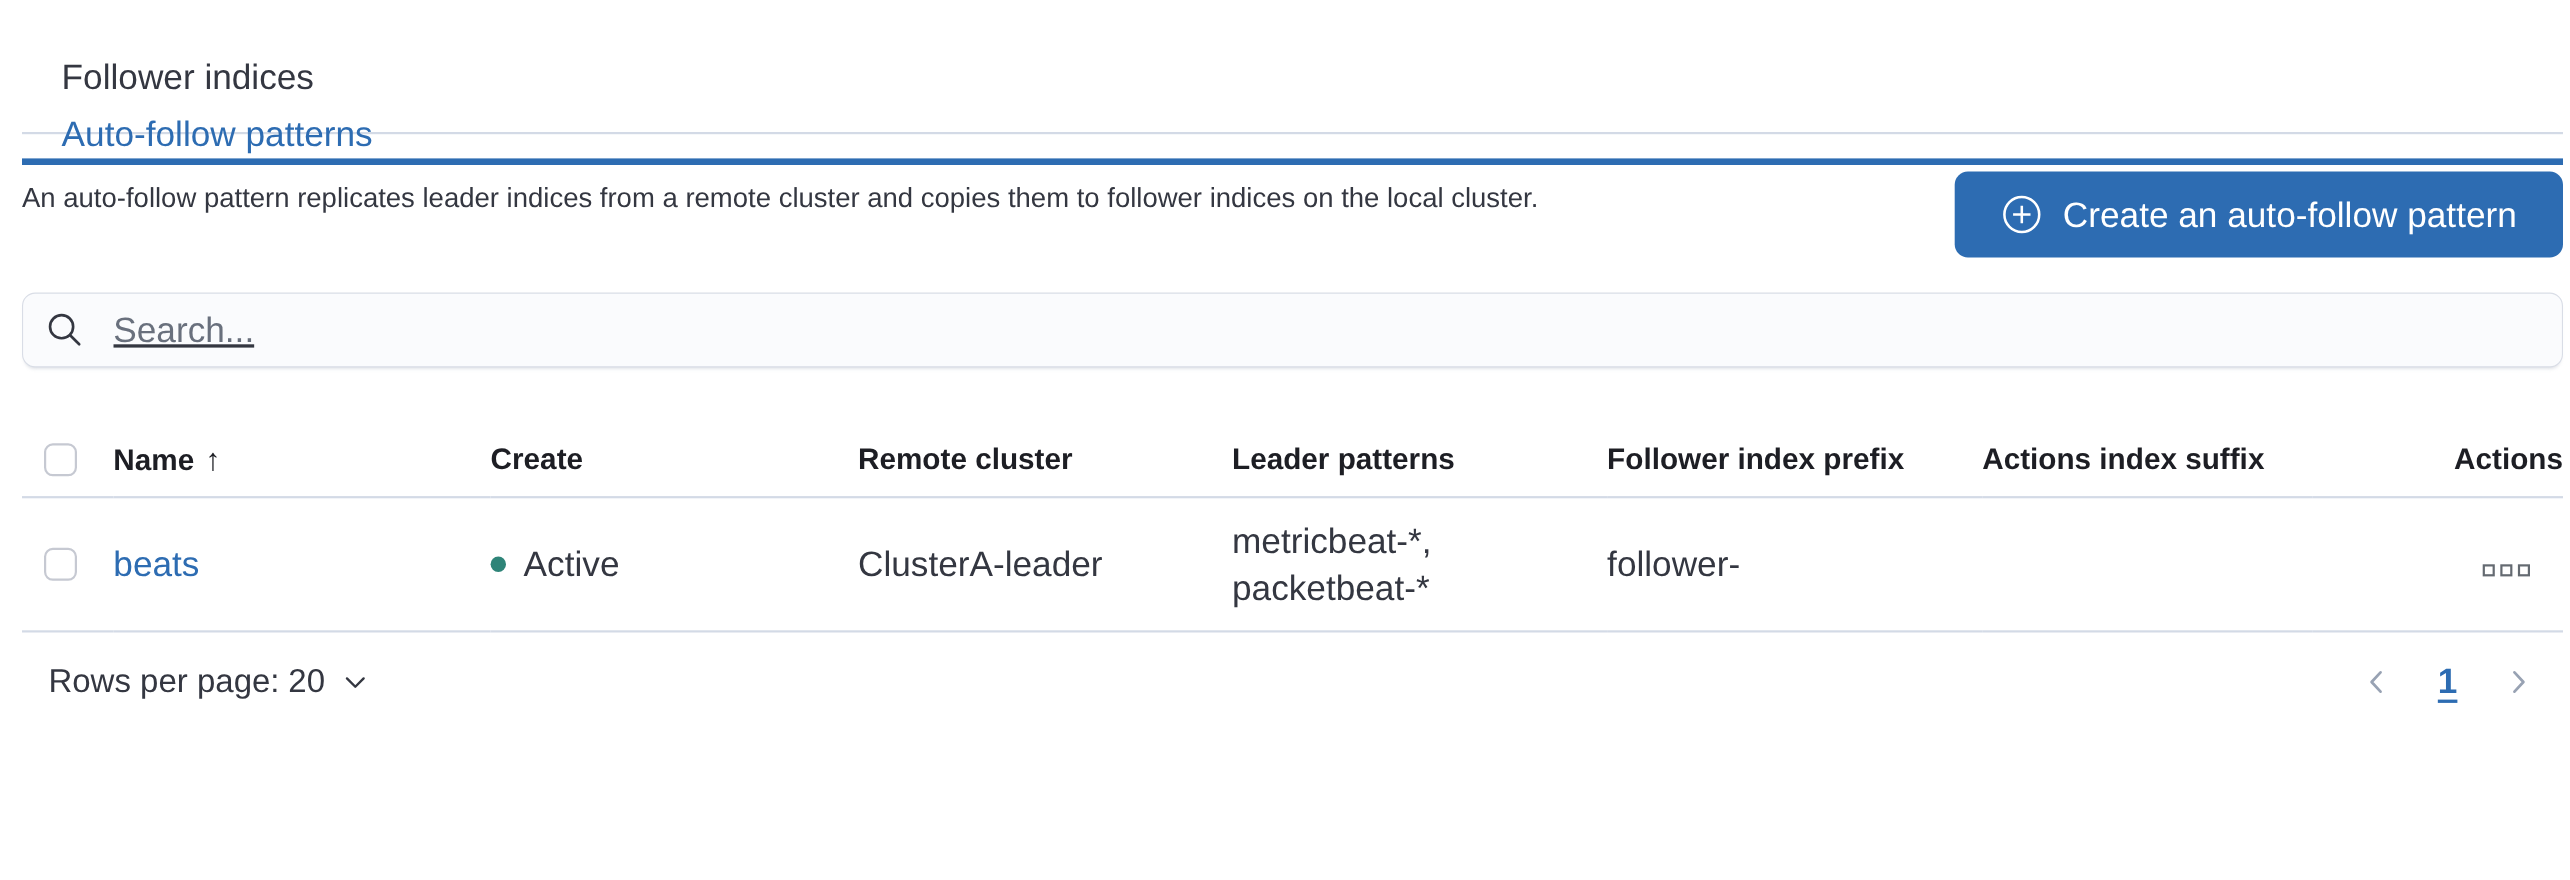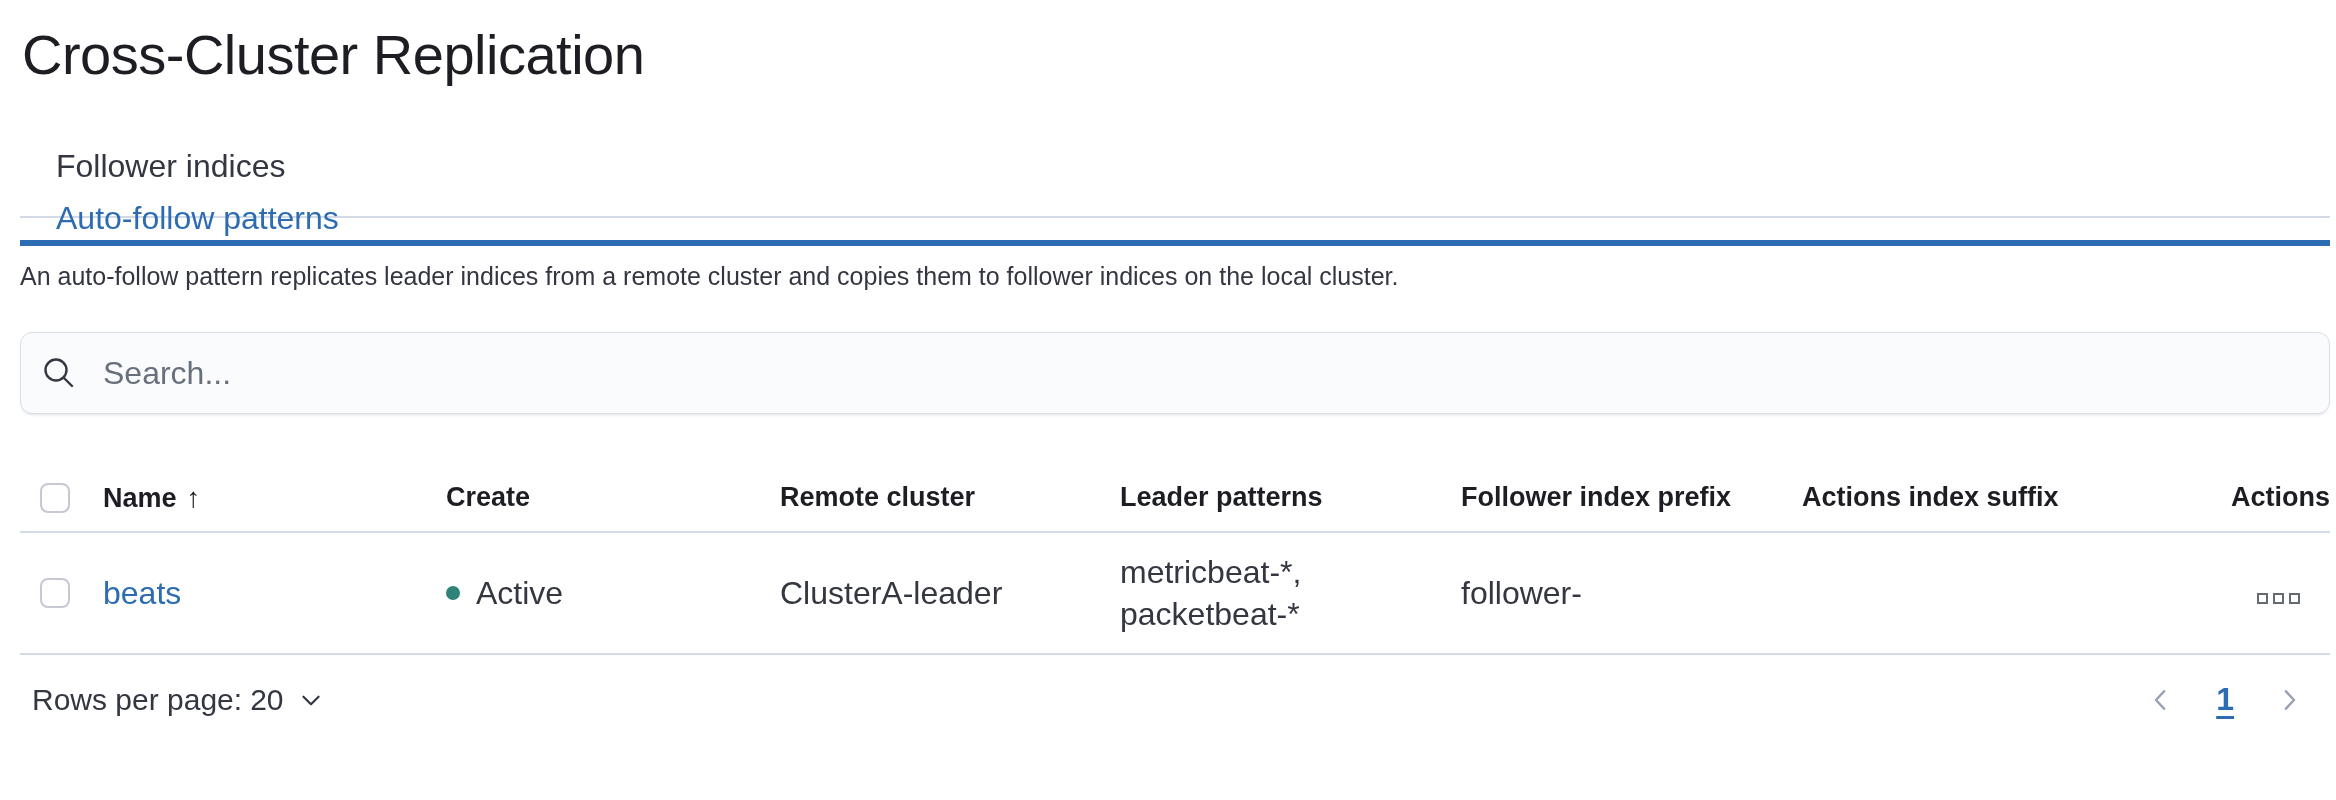--- a/index.html
+++ b/index.html
@@ -86,28 +86,29 @@
     font-size: 32px;
     border: none;
     border-radius: 12px;
     cursor: pointer;
     font-family: "Liberation Sans", sans-serif;
   }
 
   
   .search-bar {
     margin-top: 32px;
-    height: 82px;
+    height: 68px;
     background: var(--color-search_bg);
     border: 1px solid #d9dde6;
     border-radius: 12px;
     display: flex;
     align-items: center;
     padding: 0 20px;
     box-shadow: 0 3px 3px -2px rgba(152,162,179,0.3);
+    text-decoration: underline;
   }
   .search-bar input {
     flex: 1;
     margin-left: 24px;
     border: none;
     outline: none;
     background: transparent;
     font-size: 32px;
     color: var(--color-text);
     font-family: "Liberation Sans", sans-serif;
@@ -168,21 +169,21 @@
   }
 
   
   .pagination-row {
     margin-top: 26px;
     display: flex;
     align-items: center;
     justify-content: space-between;
   }
   .rows-per-page {
-    margin-left: 12px;
+    margin-left: 24px;
     display: flex;
     align-items: center;
     gap: 8px;
     font-size: 30px;
     color: var(--color-text);
     cursor: pointer;
     justify-content: space-between;
   }
   .page-controls {
     display: flex;
@@ -199,29 +200,38 @@
     text-underline-offset: 6px;
     cursor: pointer;
   }
   svg { display: block; }
 </style>
 </head>
 <body>
 
 <div class="container">
 
-  <h1 class="page-title">Cross-Cluster Replication</h1>
 
   <div class="tabs">
     <div class="tab">Follower indices</div>
     <div class="tab active">Auto-follow patterns</div>
   </div>
 
   <div class="header-row">
     <div class="description">An auto-follow pattern replicates leader indices from a remote cluster and copies them to follower indices on the local cluster.</div>
+    <button class="create-btn">
+      <span>
+        <svg width="38" height="38" viewBox="0 0 36 36" fill="none">
+          <circle cx="18" cy="18" r="15" stroke="#ffffff" stroke-width="2.2"></circle>
+          <line x1="18" y1="10.5" x2="18" y2="25.5" stroke="#ffffff" stroke-width="2.2"></line>
+          <line x1="10.5" y1="18" x2="25.5" y2="18" stroke="#ffffff" stroke-width="2.2"></line>
+        </svg>
+      </span>
+      <span>Create an auto-follow pattern</span>
+    </button>
   </div>
 
   <div class="search-bar">
     <span>
       <svg width="36" height="36" viewBox="0 0 36 36" fill="none">
         <circle cx="15" cy="15" r="10.5" stroke="#343741" stroke-width="2.4"></circle>
         <line x1="23" y1="23" x2="31" y2="31" stroke="#343741" stroke-width="2.4" stroke-linecap="round"></line>
       </svg>
     </span>
     <input type="text" placeholder="Search..." style="">

